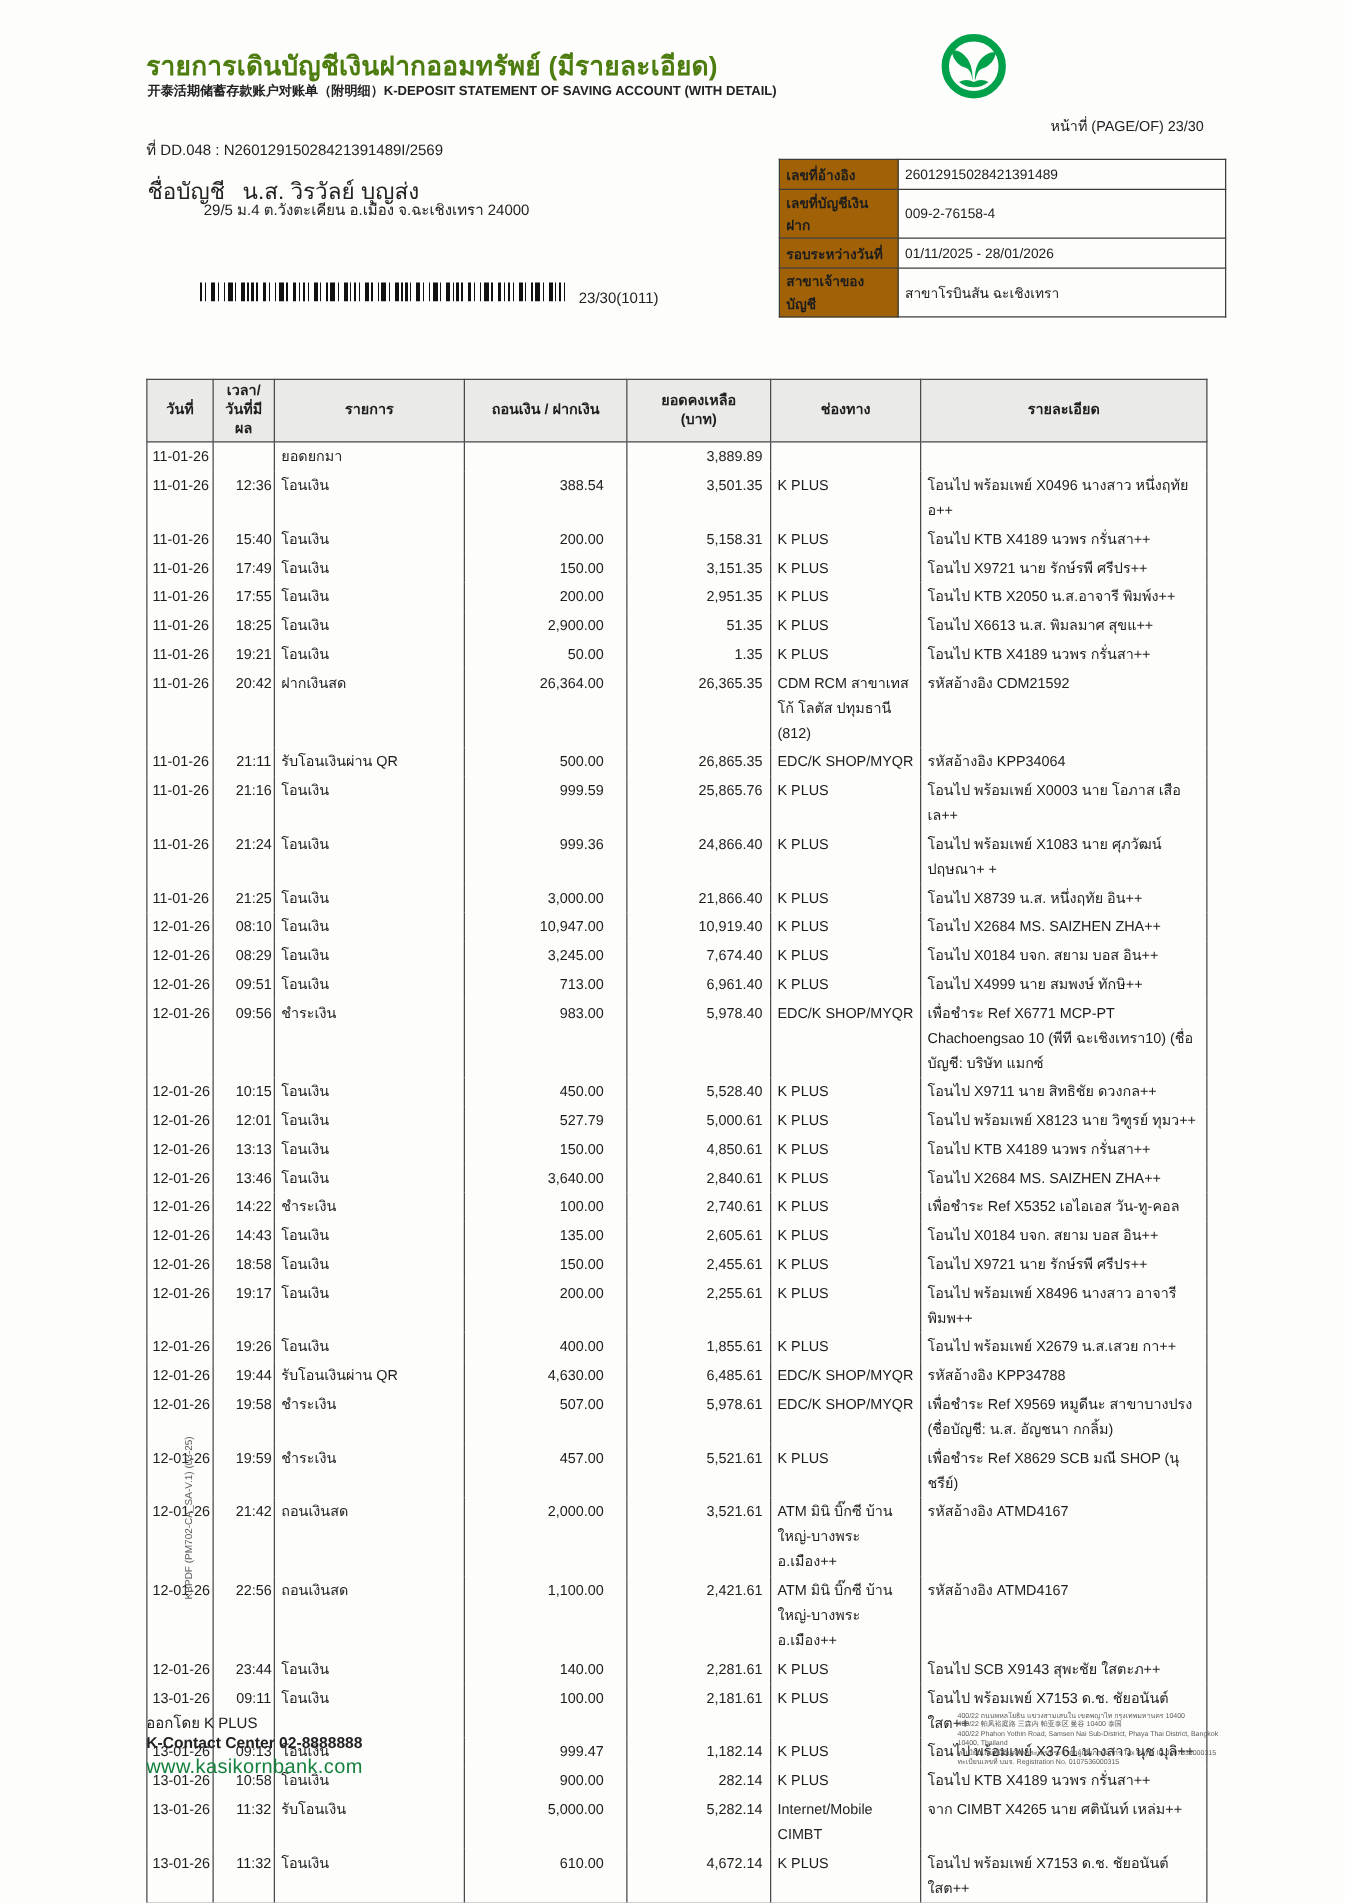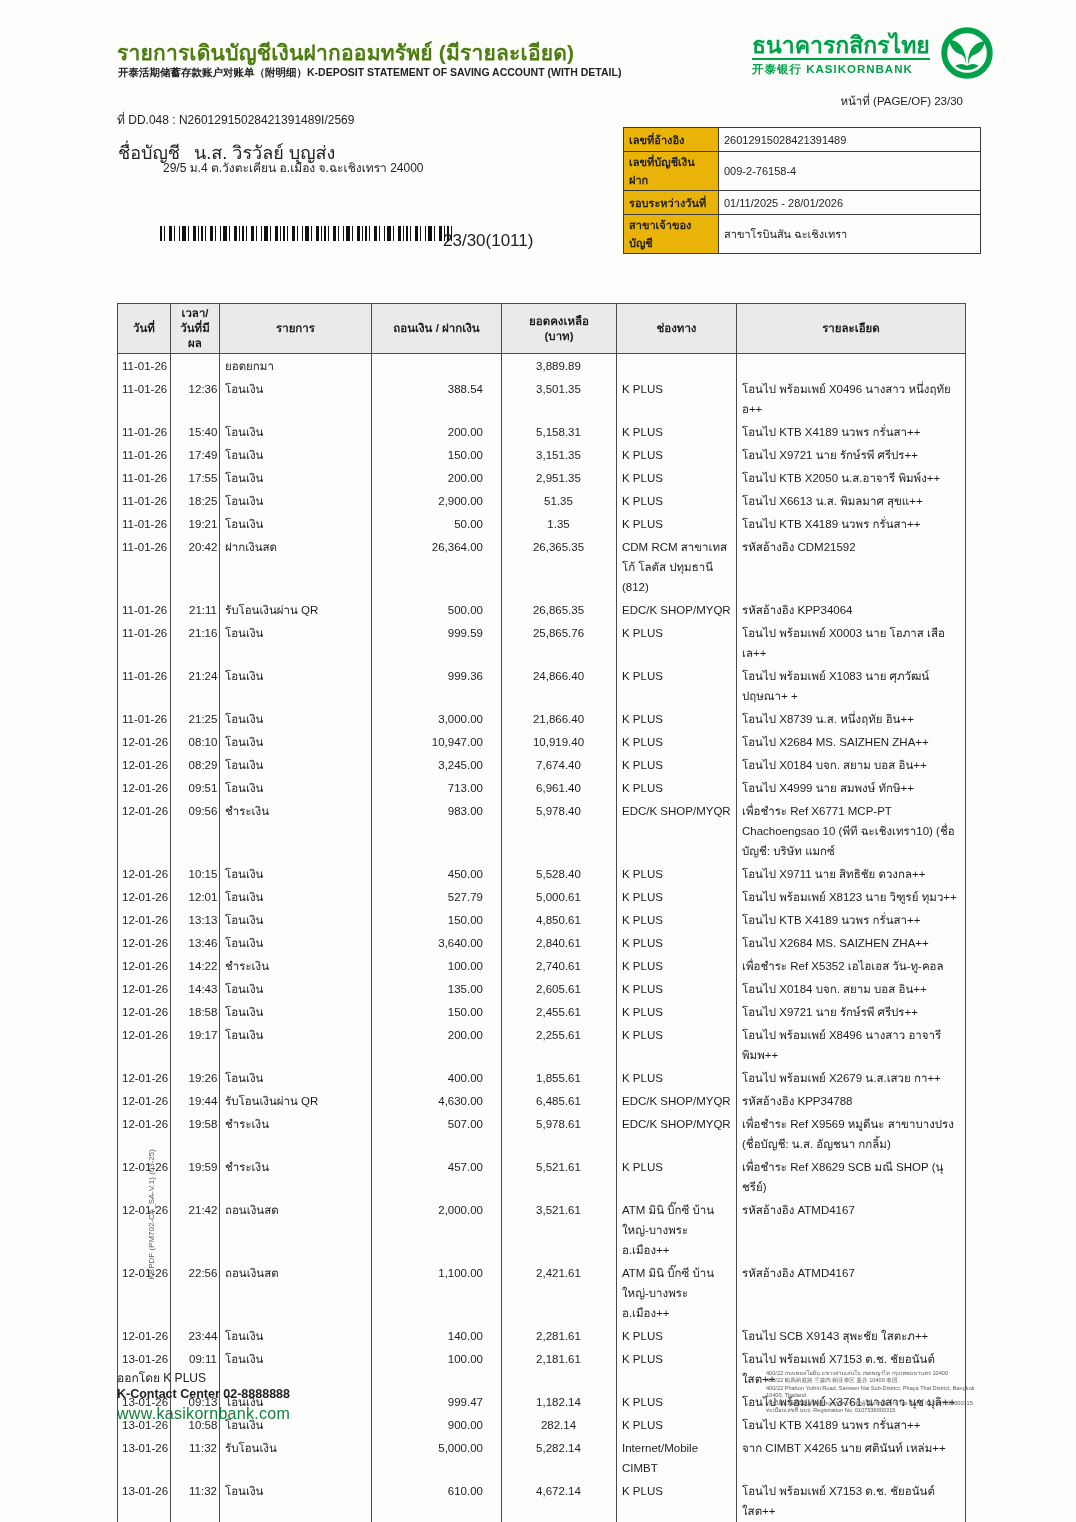--- a/index.html
+++ b/index.html
@@ -17,59 +17,55 @@
   .logo-th{font-size:23px;font-weight:bold;color:#00a14b;line-height:24px;}
   .logo-en{font-size:11.5px;font-weight:bold;color:#00a14b;letter-spacing:1px;border-top:2px solid #00a14b;padding-top:2px;margin-top:1px;}
   .page-label{left:0;top:92px;width:963px;text-align:right;font-size:11.5px;color:#222;}
   .doc-no{left:117px;top:110px;font-size:12px;color:#222;}
   .acct-line{left:118px;top:138px;font-size:18px;color:#222;}
   .acct-line .name{margin-left:14px;}
   .acct-addr{left:163px;top:158px;font-size:12px;color:#222;}
   
   .info-box{left:623px;top:127px;width:358px;border-collapse:collapse;}
   .info-box td{border:1px solid #3c3c3c;font-size:11px;height:21px;padding:1px 5px;vertical-align:middle;color:#1d1d1d;}
-  .info-box td.lbl{width:84px;background:#eab308;font-weight:bold;}
+  .info-box td.lbl{width:84px;background:#a16207;font-weight:bold;}
   
   .barcode{left:160px;top:226px;width:292px;height:15px;
     background:repeating-linear-gradient(90deg,
       #111 0 2px,#fff 2px 4px,#111 4px 5px,#fff 5px 9px,#111 9px 12px,#fff 12px 14px,
       #111 14px 15px,#fff 15px 19px,#111 19px 20px,#fff 20px 22px,#111 22px 26px,#fff 26px 28px,
       #111 28px 29px,#fff 29px 33px,#111 33px 36px,#fff 36px 38px,#111 38px 39px,#fff 39px 41px);
   }
-  .barcode-caption{left:443px;top:231px;font-size:17px;color:#222;}
+  .barcode-caption{left:463px;top:231px;font-size:12px;color:#222;}
   
   .stmt{left:117px;top:303px;width:849px;border-collapse:collapse;table-layout:fixed;}
   .stmt th{border:1px solid #4a4a4a;background:#eaeae8;font-size:11.5px;font-weight:bold;
     color:#1d1d1d;height:44px;white-space:pre-line;padding:2px 3px;vertical-align:middle;line-height:15px;}
   .stmt td{border-left:1px solid #4a4a4a;border-right:1px solid #4a4a4a;border-top:none;border-bottom:none;
     font-size:11.5px;color:#1d1d1d;padding:2px 5px 1px 5px;vertical-align:top;line-height:20px;}
   .stmt tbody tr:last-child td{border-bottom:1px solid #4a4a4a;}
   .stmt td.c-time{text-align:center;padding-left:17px;padding-right:1px;}
   .stmt td.c-amount{text-align:right;padding-right:18px;}
-  .stmt td.c-balance{text-align:center;padding-right:6px;margin-top:48px;}
+  .stmt td.c-balance{text-align:right;padding-right:6px;margin-top:48px;}
   .stmt td.c-date{padding-left:4px;padding-right:1px;}
   
   .foot-issued{left:117px;top:1370px;font-size:12px;color:#222;line-height:17px;}
   .foot-contact{left:117px;top:1387px;font-size:12.5px;font-weight:bold;color:#222;}
   .foot-web{left:117px;top:1405px;font-size:16px;color:#15803d;letter-spacing:.3px;}
   .fine-print{left:766px;top:1370px;width:216px;font-size:5.6px;color:#5a5a5a;line-height:7.4px;}
   .side-text{left:36px;top:1160px;width:230px;font-size:8px;color:#5a5a5a;
     transform:rotate(-90deg);transform-origin:center;white-space:nowrap;text-align:left;}
 </style>
 </head>
 <body>
 
 <div class="abs title-th">รายการเดินบัญชีเงินฝากออมทรัพย์ (มีรายละเอียด)</div>
 <div class="abs subtitle">开泰活期储蓄存款账户对账单（附明细）K-DEPOSIT STATEMENT OF SAVING ACCOUNT (WITH DETAIL)</div>
 
 <div class="abs logo-wrap">
-  <div class="logo-txt">
-    <div class="logo-th">ธนาคารกสิกรไทย</div>
-    <div class="logo-en">开泰银行 KASIKORNBANK</div>
-  </div>
   <span>
     <svg width="54" height="54" viewBox="0 0 64 64">
       <circle cx="32" cy="32" r="27" fill="none" stroke="#00a14b" stroke-width="7"></circle>
       <path d="M31 46 C31 38 30 31 26 25 C22 19 16 16 11 17 C12 25 17 31 23 33 C27 34 29 37 30 41 Z" fill="#00a14b"></path>
       <path d="M33 46 C33 36 35 29 40 24 C44 20 49 18 53 19 C52 26 47 32 41 34 C37 35 35 39 34 43 Z" fill="#00a14b"></path>
       <path d="M18 47 q7 -4 14 0 q7 -4 14 0 q-6 5 -14 5 q-8 0 -14 -5 Z" fill="#00a14b"></path>
     </svg>
   </span>
 </div>
 

